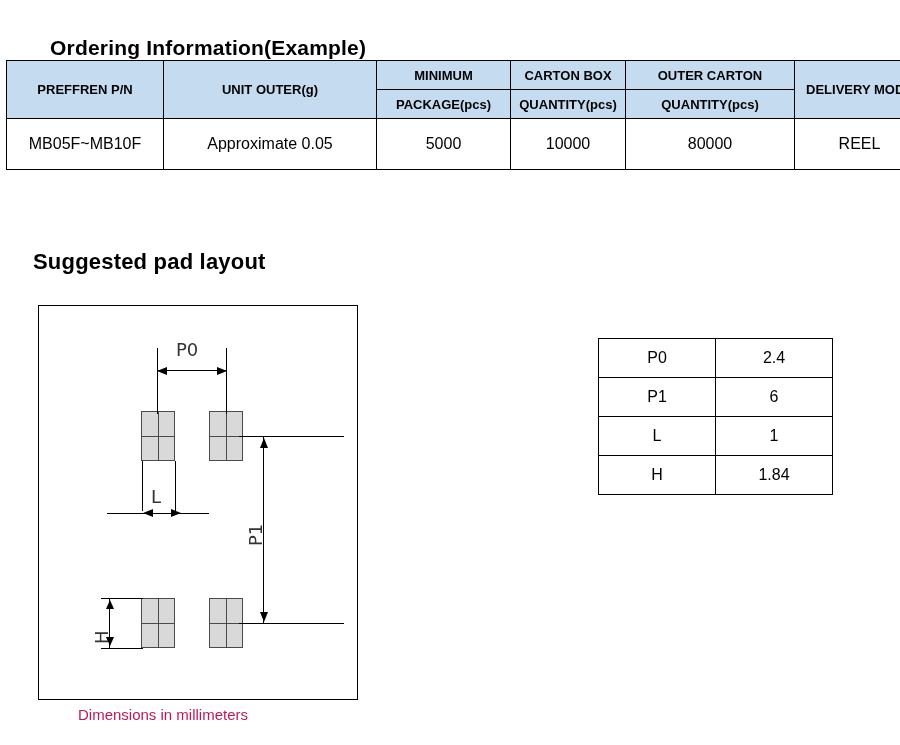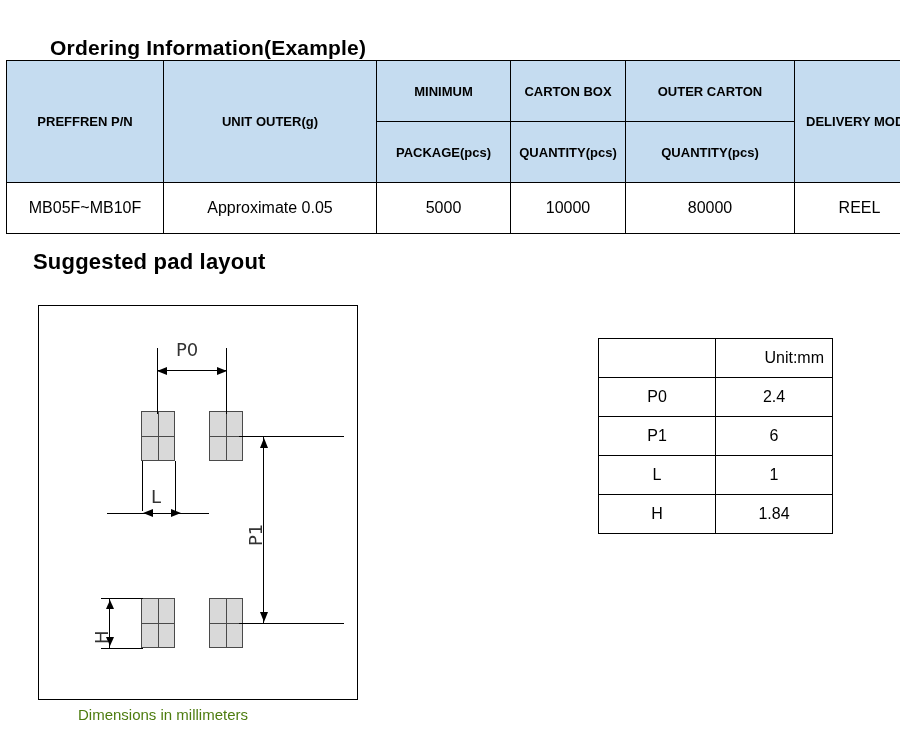--- a/index.html
+++ b/index.html
@@ -38,21 +38,21 @@
   table.order th, table.order td {
     border: 1px solid #000000;
     text-align: center;
     vertical-align: middle;
   }
   table.order th {
     background: #c5dcf0;
     font-size: 13px;
     font-weight: bold;
     height: 28px;
-    padding: 16px 2px;
+    padding: 0 2px;
   }
   table.order td {
     font-size: 16px;
     height: 48px;
     background: #ffffff;
   }
   th.tall { height: 76px; }
 
   
   .drawing {
@@ -101,21 +101,21 @@
   }
   .dim-label.vert {
     transform: rotate(-90deg);
     transform-origin: left top;
   }
   .caption {
     position: absolute;
     left: 78px;
     top: 706px;
     font-size: 15px;
-    color: #4d7c0f;
+    color: #be185d;
   }
 
   
   table.dims {
     position: absolute;
     left: 598px;
     top: 338px;
     width: 235px;
     border-collapse: collapse;
     table-layout: fixed;
@@ -225,24 +225,20 @@
   </svg>
   <div class="dim-label vert" style="left:52px; top:338px;">H</div>
 
   <div class="line-h" style="left:200px; top:317px; width:0px;"></div>
 </div>
 
 <div class="caption">Dimensions in millimeters</div>
 
 <table class="dims">
   <tbody>
-      <tr class="unit-row">
-    <td class="blank"></td>
-    <td class="unit">Unit:mm</td>
-  </tr>
   <tr>
     <td>P0</td>
     <td>2.4</td>
   </tr>
   <tr>
     <td>P1</td>
     <td>6</td>
   </tr>
   <tr>
     <td>L</td>

